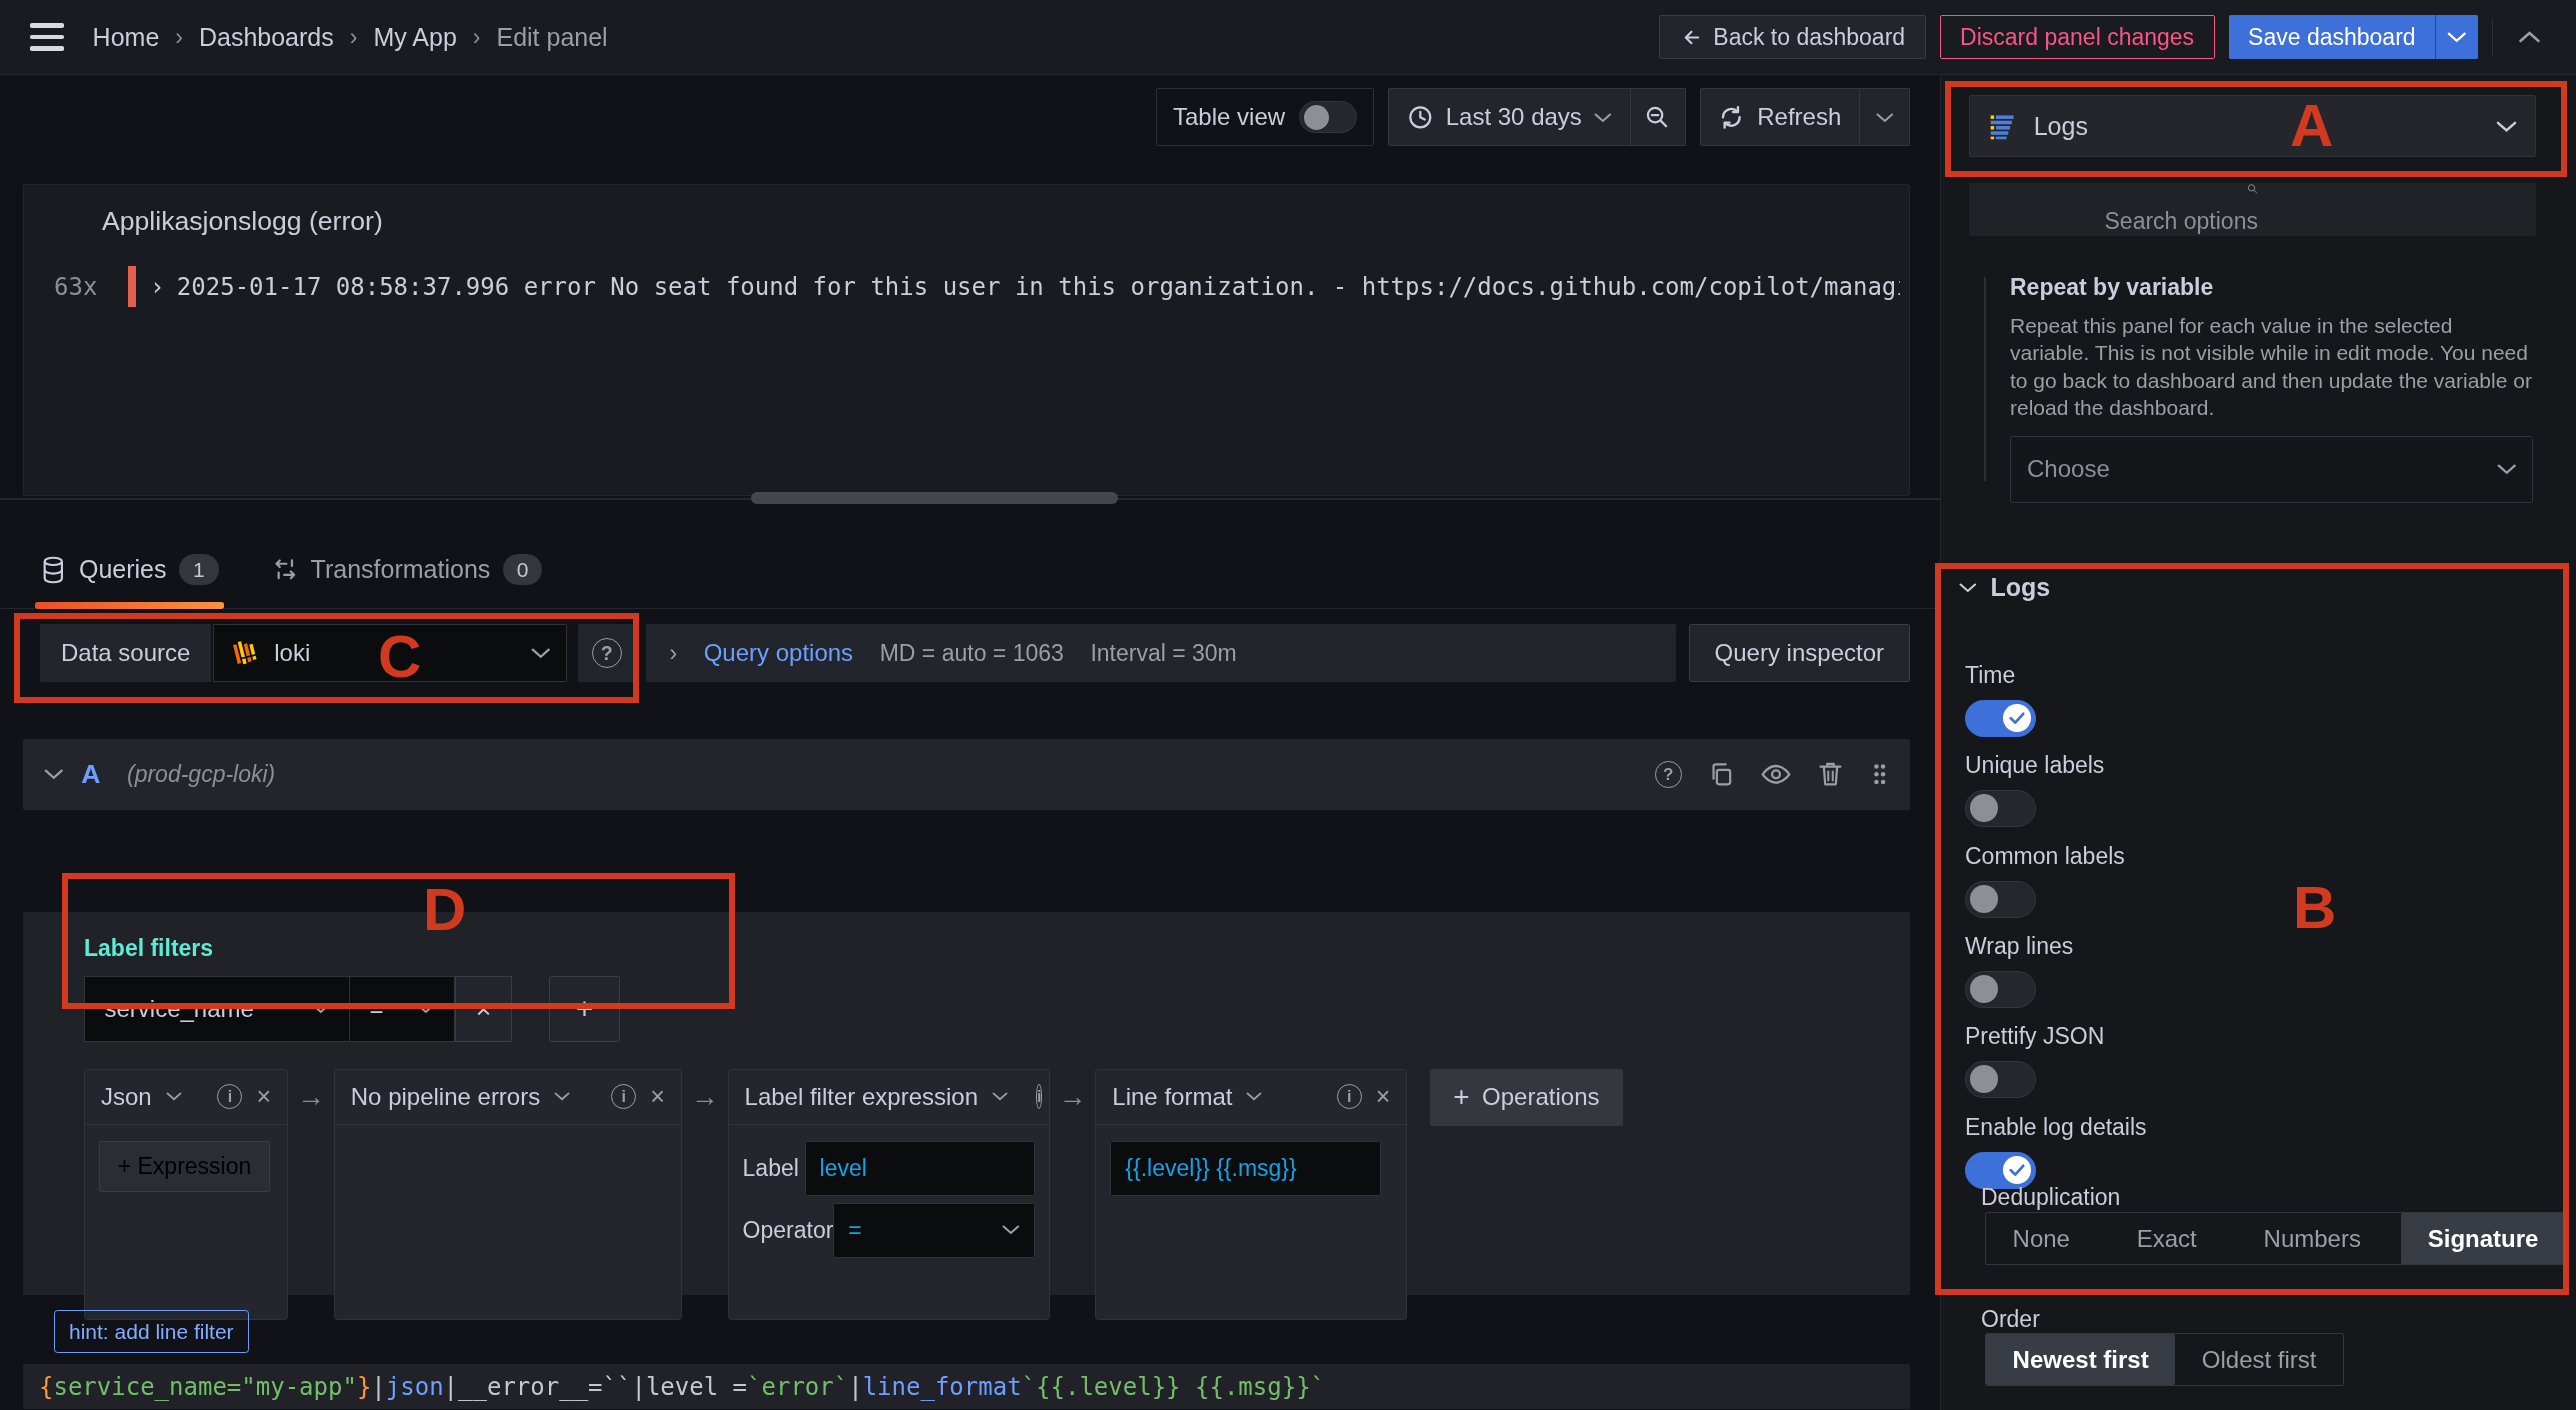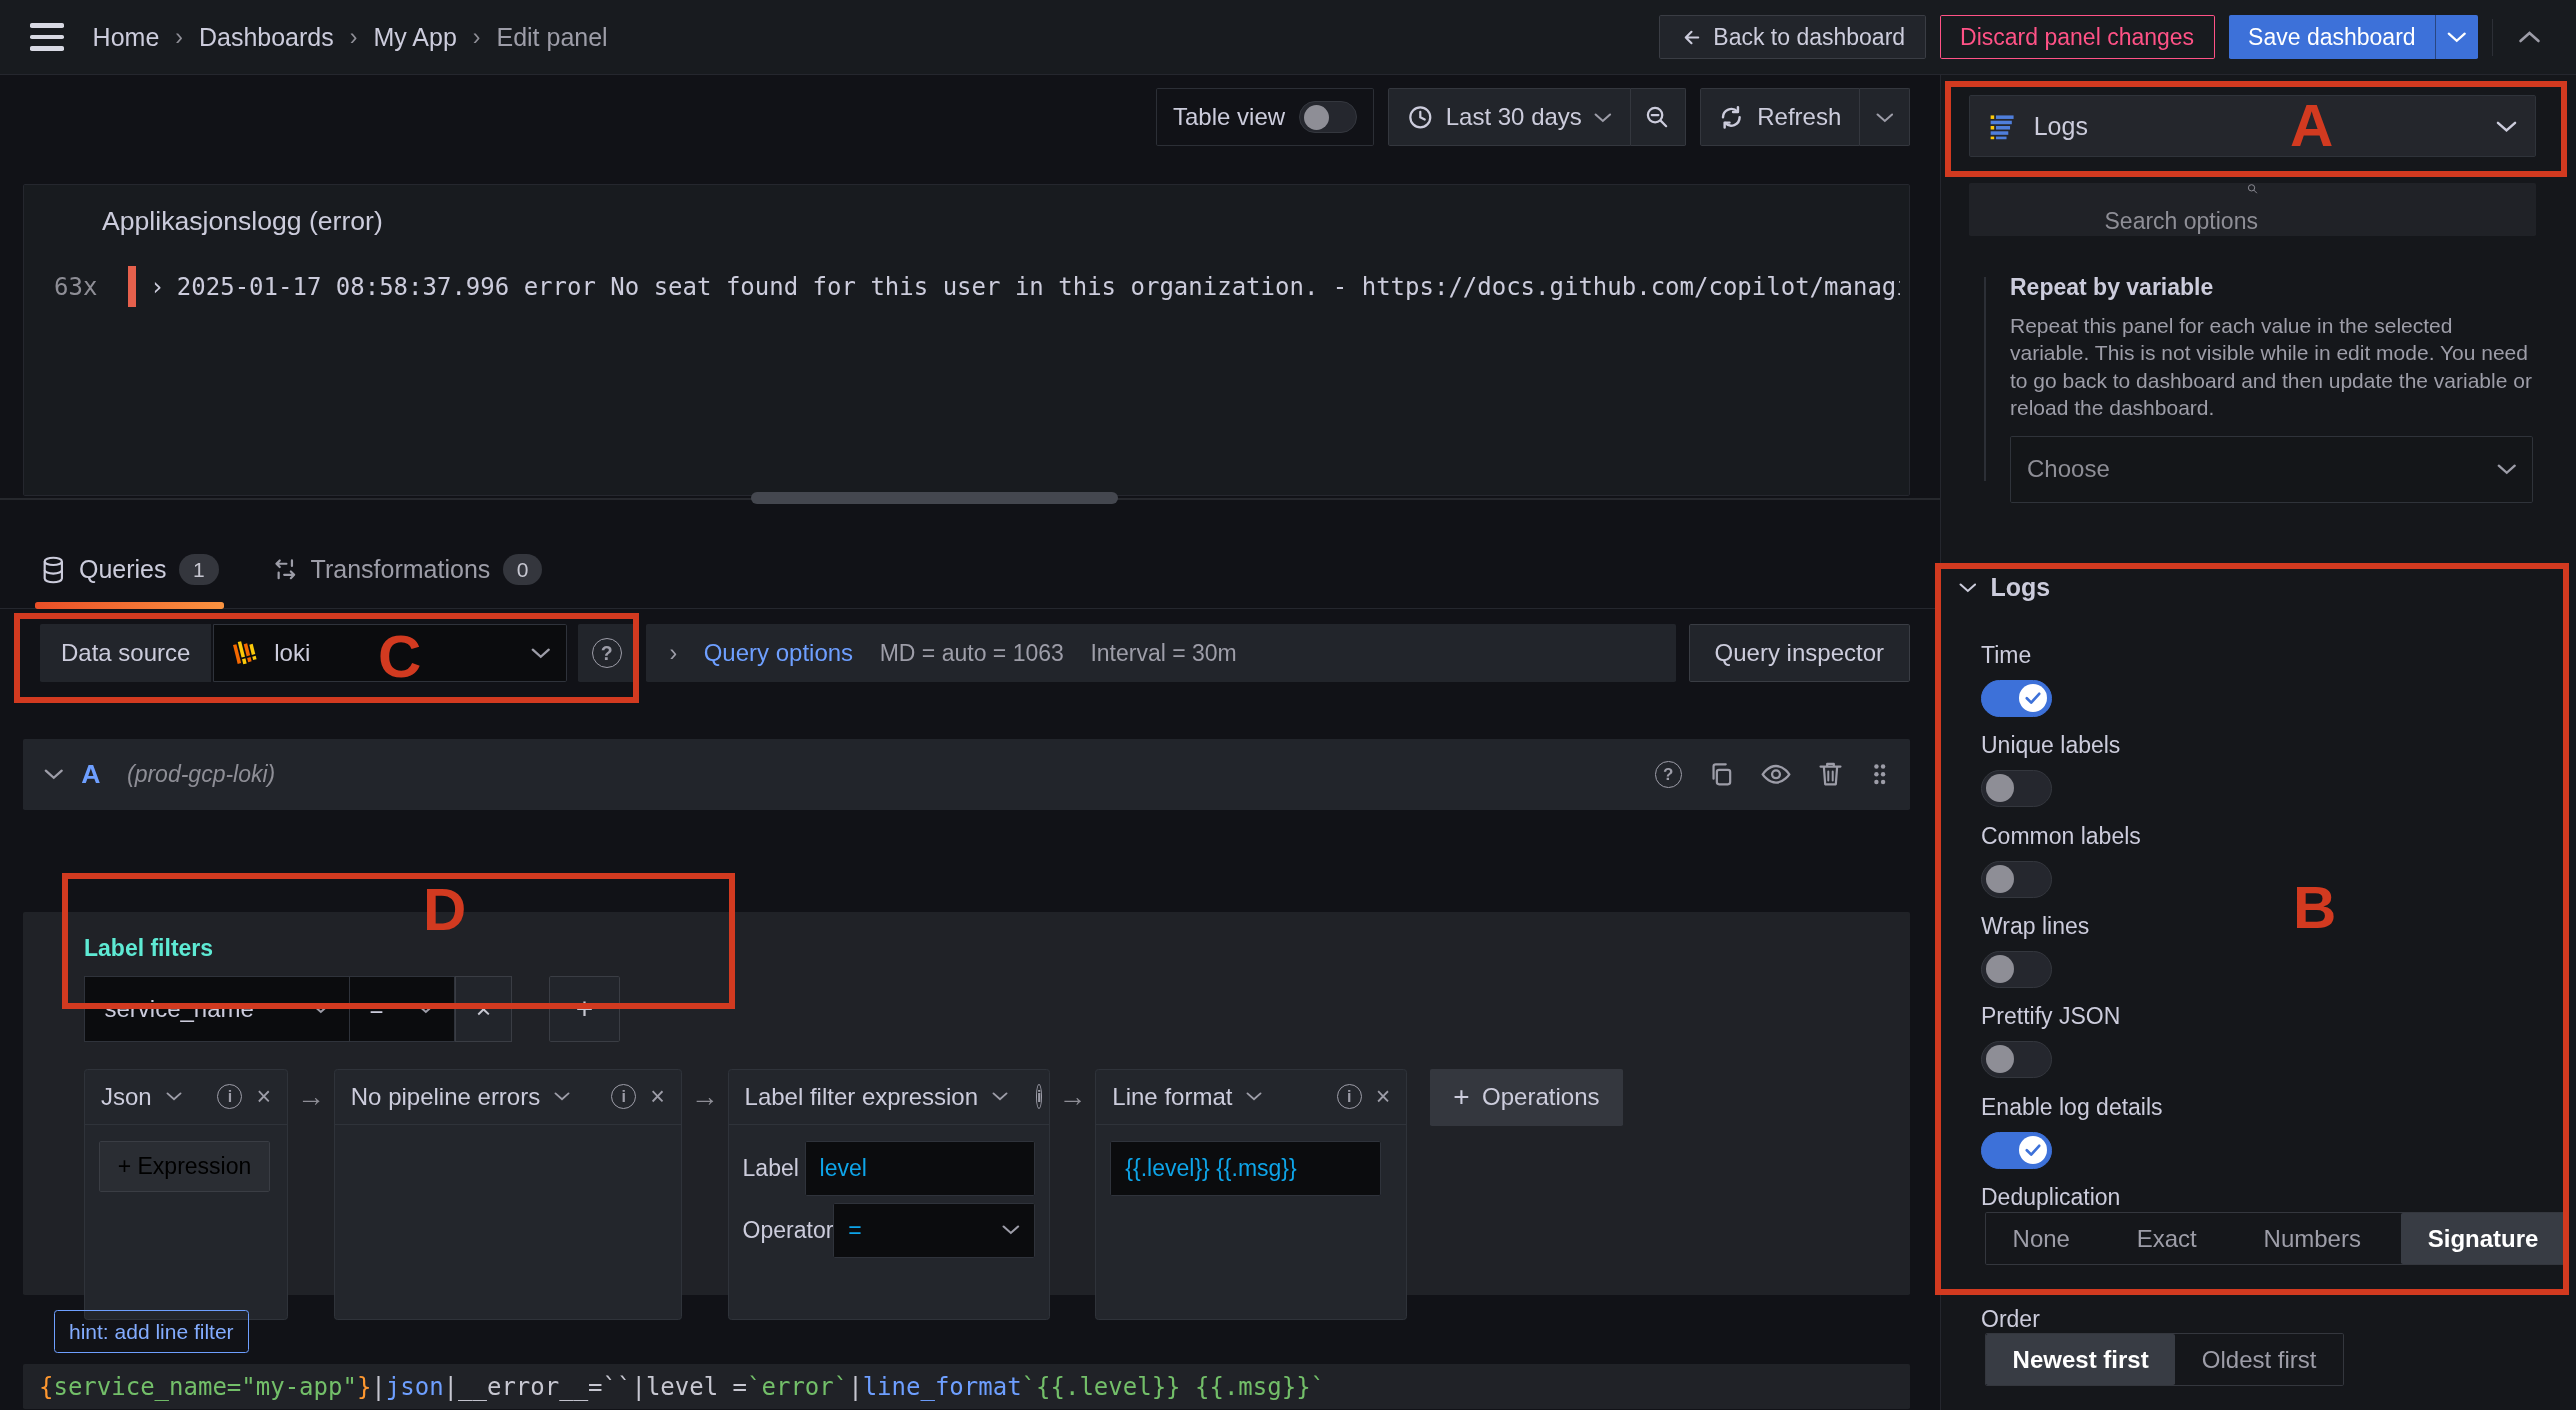--- a/index.html
+++ b/index.html
@@ -171,21 +171,21 @@
   #opt-vline{position:absolute;left:43px;top:202px;width:1.8px;height:204px;background:#2c2f36;}
   #repeat{position:absolute;left:69px;top:199px;width:523px;}
   #repeat .rhead{font-size:23px;font-weight:700;color:#ccccdc;margin-bottom:10.6px;}
   #repeat .rdesc{font-size:21px;line-height:27.5px;color:#9d9da8;}
   #repeat-choose{margin-top:14px;height:67px;border:0.9px solid #2f333a;border-radius:1.8px;background:#141619;
                  display:flex;align-items:center;padding:0 16px;cursor:pointer;}
   #repeat-choose .ph{color:#8e8e96;font-size:24px;flex:1;}
 
   #logs-head{position:absolute;left:17.7px;top:498px;display:flex;align-items:center;gap:14px;cursor:pointer;}
   #logs-head .t{font-size:25px;font-weight:700;color:#ccccdc;}
-  .optrow{position:absolute;left:40px;}
+  .optrow{position:absolute;left:24px;margin-top:20px;}
   .optrow .olab{font-size:23px;font-weight:500;color:#ccccdc;}
   .optrow .toggle{margin-top:10.6px;}
   .radiogrp{display:flex;align-items:stretch;border:0.9px solid #34373e;border-radius:1.8px;height:53px;}
   .radiogrp .opt{display:flex;align-items:center;justify-content:center;padding:0 26.6px;font-size:24px;
                  color:#9d9da8;cursor:pointer;}
   .radiogrp .opt.active{background:#383c44;color:#fff;font-weight:700;border-radius:1.8px;}
   #dedup-lab{position:absolute;left:40px;top:1109px;font-size:23px;font-weight:500;}
   #dedup-grp{position:absolute;left:44px;top:1137px;width:581px;justify-content:space-between;}
   #order-lab{position:absolute;left:40px;top:1231px;font-size:23px;font-weight:500;}
   #order-grp{position:absolute;left:44px;top:1258px;}

